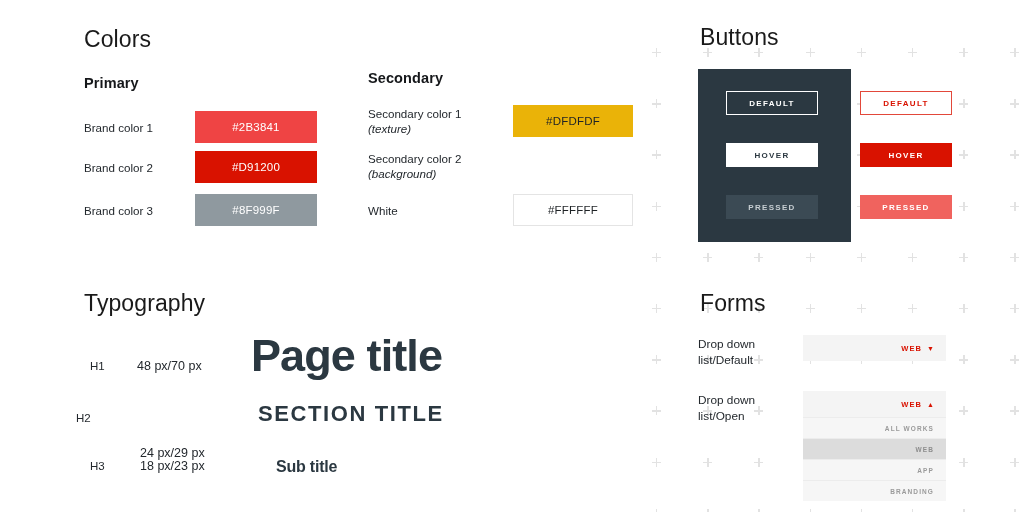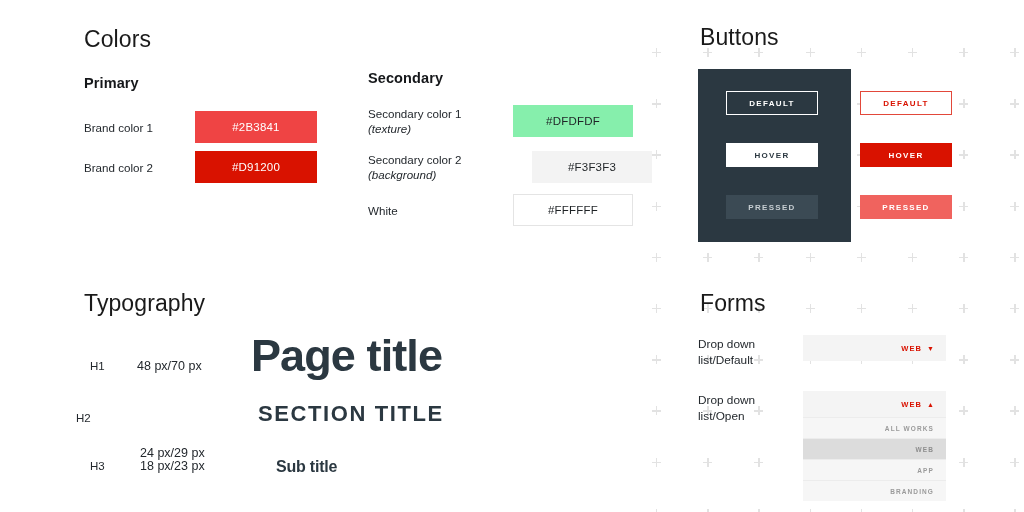--- a/index.html
+++ b/index.html
@@ -111,21 +111,21 @@
   
   #s-row-1 { left: 368px; top: 105px; }
   #s-row-2 { left: 368px; top: 151px; gap: 19px; }
   #s-row-3 { left: 368px; top: 194px; }
   #s-row-1 .swatch-label,
   #s-row-2 .swatch-label,
   #s-row-3 .swatch-label { width: 145px; }
   #s-row-1 .swatch, #s-row-2 .swatch, #s-row-3 .swatch {
     width: 120px; height: 32px;
   }
-  #s-sw-1 { background: #86efac; color: #1f2326; }
+  #s-sw-1 { background: #eab308; color: #1f2326; }
   #s-sw-2 { background: #f3f3f3; color: #1f2326; }
   #s-sw-3 { background: #ffffff; color: #1f2326; border: 1px solid #e4e4e4; box-sizing: border-box; }
 
   
   #typography-title { left: 84px; top: 290px; }
   .type-tag {
     position: absolute;
     font-size: 11.5px;
     color: #23282d;
   }
@@ -384,36 +384,39 @@
   <div class="col-head" id="primary-head">Primary</div>
 
   <div class="swatch-row" id="p-row-1">
     <div class="swatch-label">Brand color 1</div>
     <div class="swatch" id="p-sw-1">#2B3841</div>
   </div>
   <div class="swatch-row" id="p-row-2">
     <div class="swatch-label">Brand color 2</div>
     <div class="swatch" id="p-sw-2">#D91200</div>
   </div>
+  <div class="swatch-row" id="p-row-3">
+    <div class="swatch-label">Brand color 3</div>
+    <div class="swatch" id="p-sw-3">#8F999F</div>
+  </div>
 
   <div class="col-head" id="secondary-head">Secondary</div>
 
   <div class="swatch-row" id="s-row-1">
     <div class="swatch-label">
       <span>Secondary color 1</span>
       <span class="muted-it">(texture)</span>
     </div>
     <div class="swatch" id="s-sw-1">#DFDFDF</div>
   </div>
   <div class="swatch-row" id="s-row-2">
     <div class="swatch-label">
       <span>Secondary color 2</span>
       <span class="muted-it">(background)</span>
     </div>
-    <div class="swatch" id="s-sw-2">#F3F3F3</div>
   </div>
   <div class="swatch-row" id="s-row-3">
     <div class="swatch-label">White</div>
     <div class="swatch" id="s-sw-3">#FFFFFF</div>
   </div>
 
   <div class="section-title" id="typography-title">Typography</div>
 
   <div class="type-tag" id="t1-tag">H1</div>
   <div class="type-metric" id="t1-metric">48 px/70 px</div>

